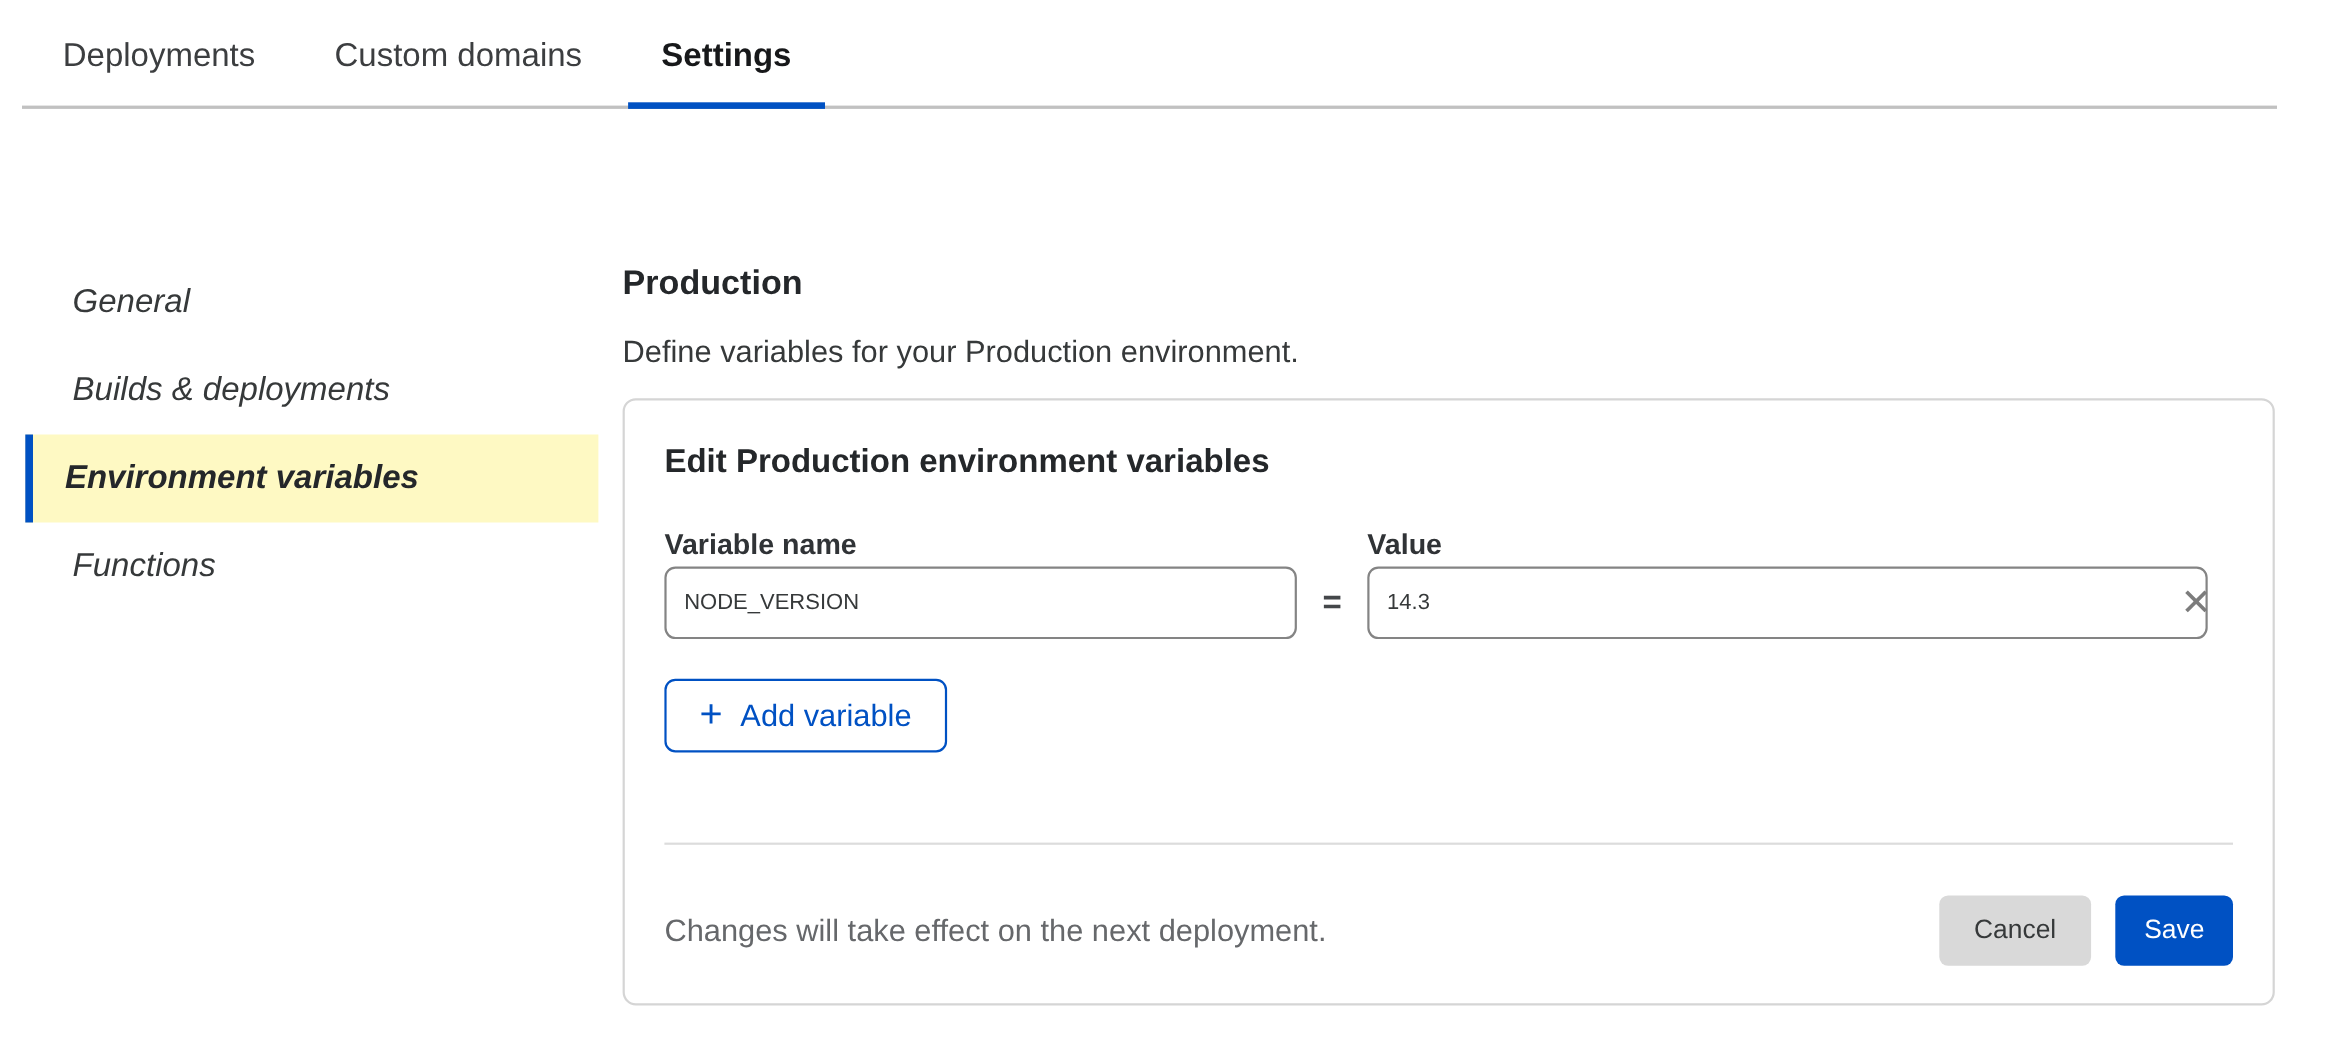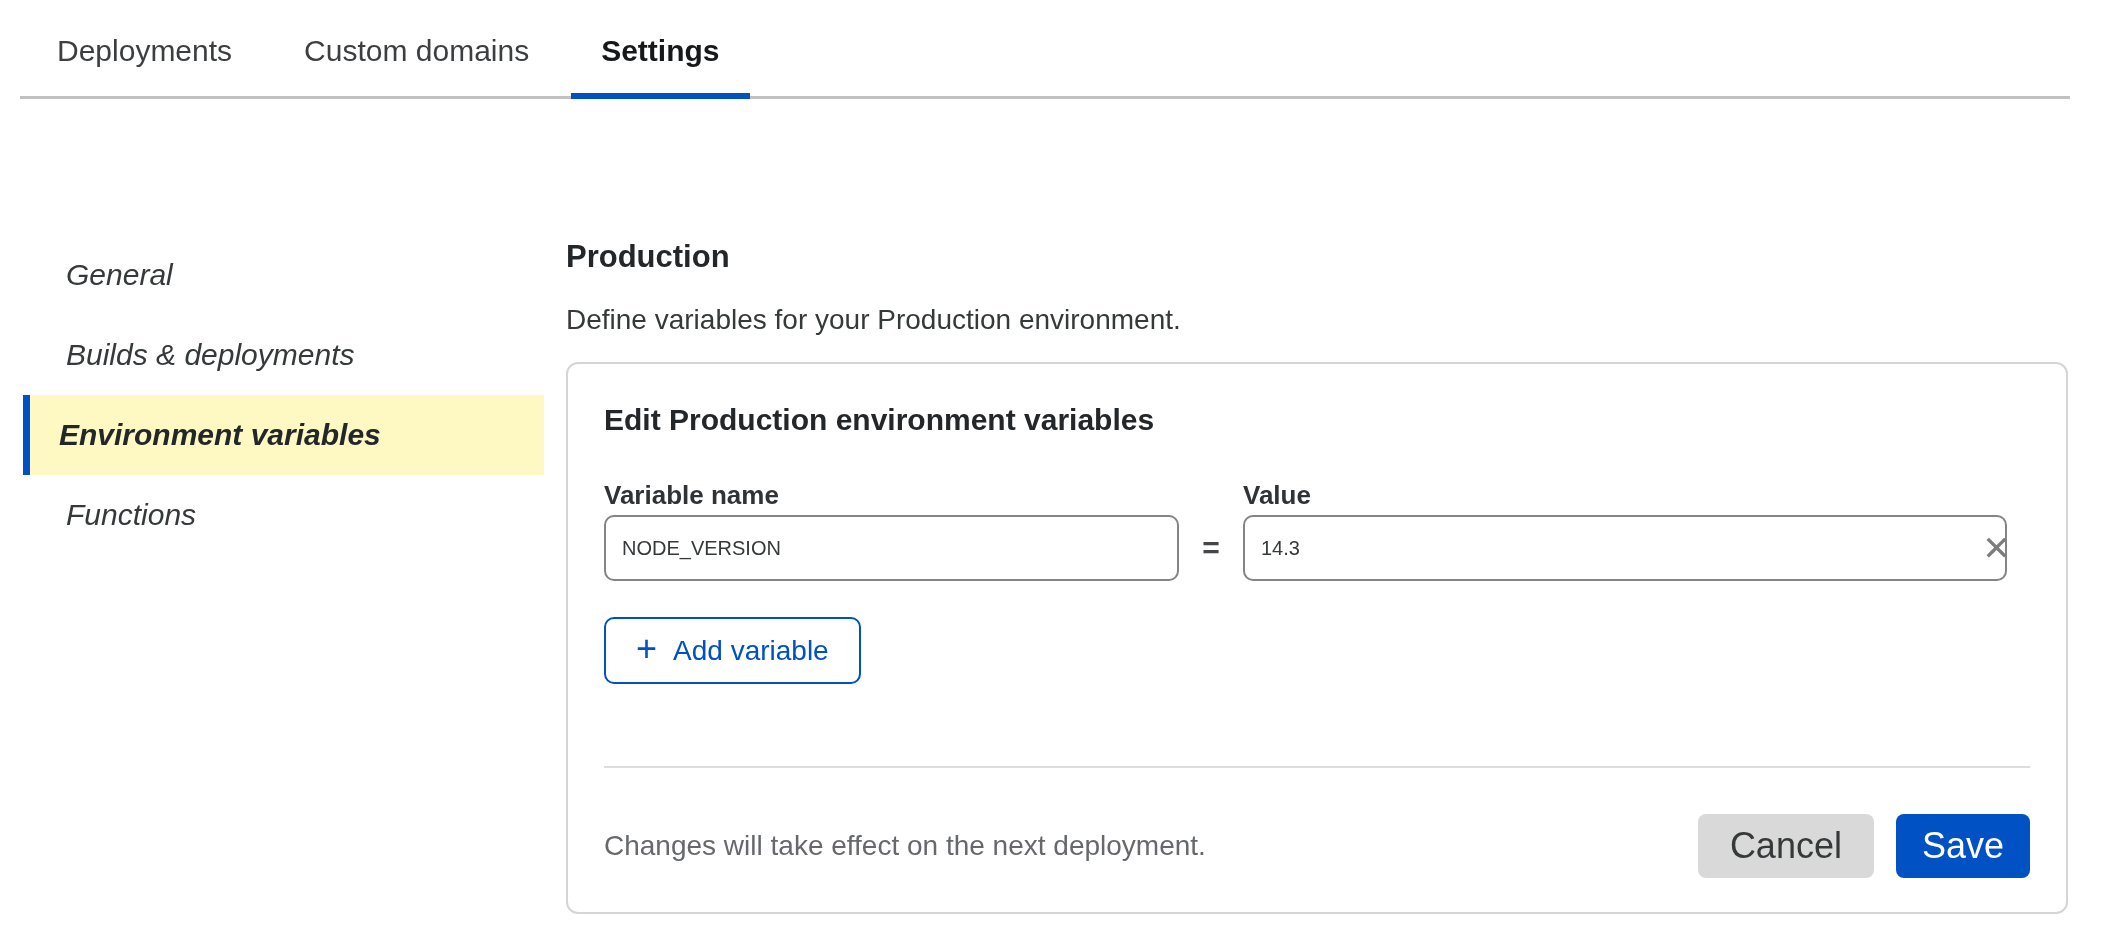--- a/index.html
+++ b/index.html
@@ -86,21 +86,21 @@
     font-family:"Liberation Sans", sans-serif;
   }
   .add-btn .plus { font-size:36px; font-weight:400; line-height:1; margin-top:-3px; }
 
   .card-divider { margin-top:82px; border:none; border-top:2px solid #dcdcdc; width:100%; }
 
   .card-footer { margin-top:46px; display:flex; align-items:center; }
   .footer-note { font-size:28px; color:#66686b; }
   .footer-actions { margin-left:auto; display:flex; gap:22px; }
   .btn {
-    height:64px; border:none; border-radius:8px; font-size:36px;
+    height:64px; border:none; border-radius:8px; font-size:24px;
     cursor:pointer; font-family:"Liberation Sans", sans-serif;
     display:inline-flex; align-items:center; justify-content:center;
   }
   .btn-cancel { background:#d9d9d9; color:#36393a; padding:0 32px; }
   .btn-save   { background:#0051c3; color:#ffffff; padding:0 26px; }
 </style>
 </head>
 <body>
 
 <nav class="tabbar">

